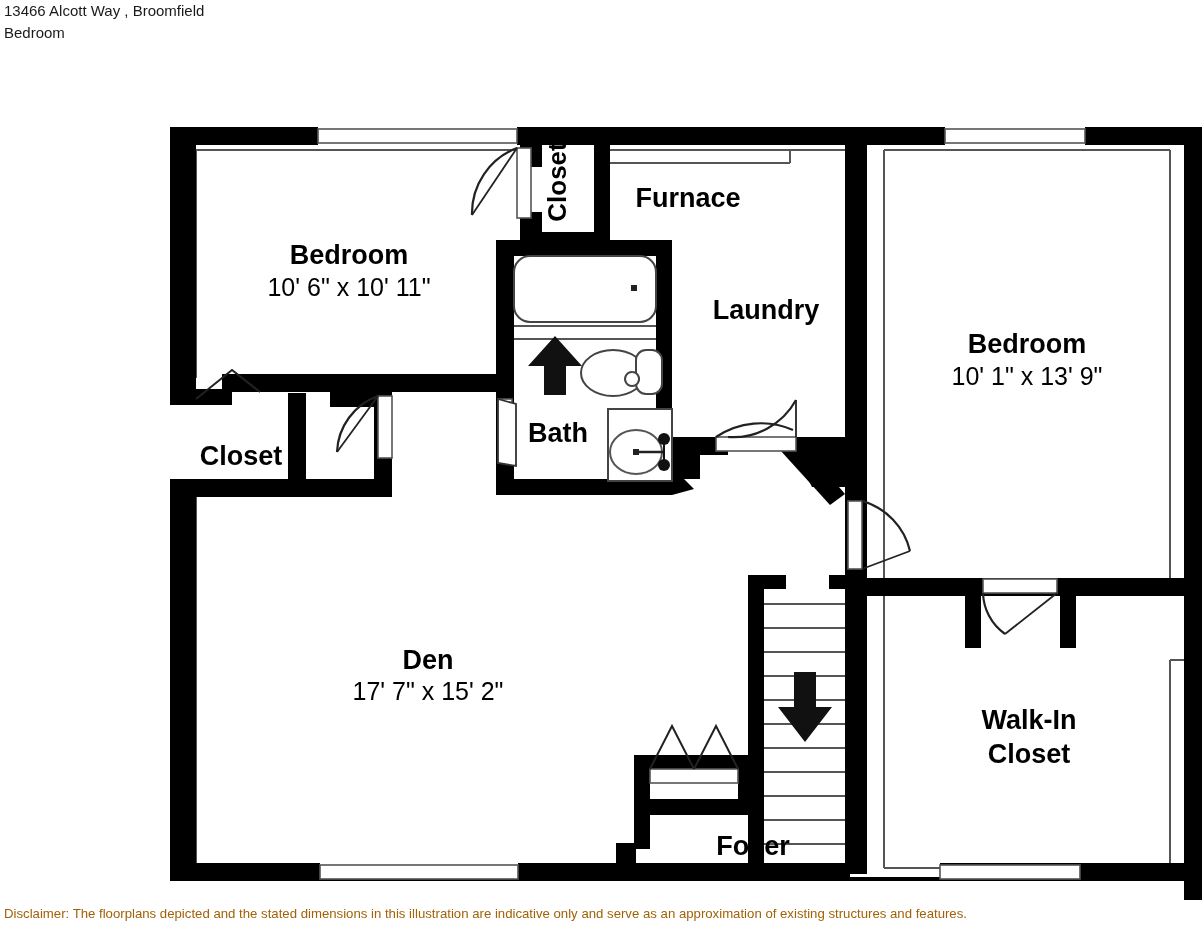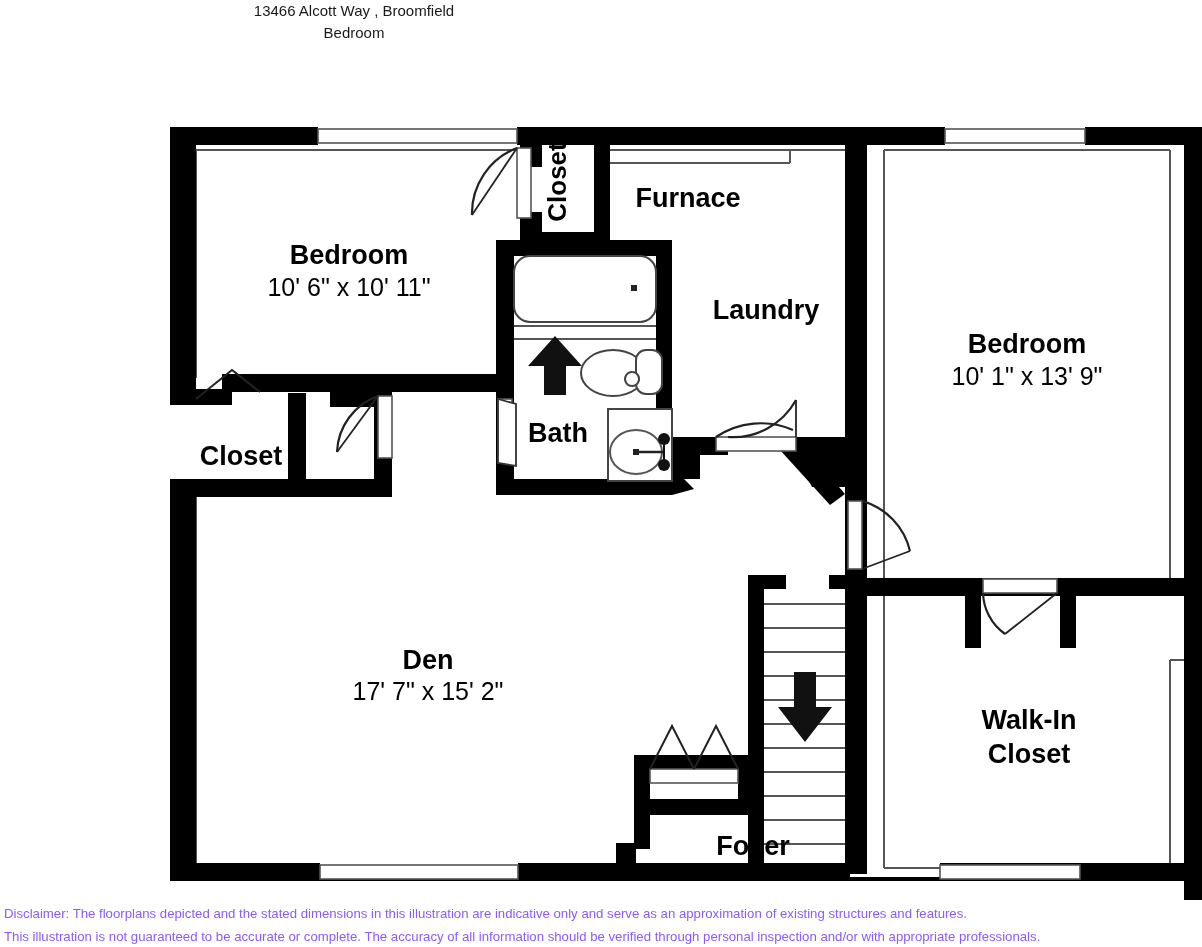--- a/index.html
+++ b/index.html
@@ -20,39 +20,38 @@
     position: absolute;
     left: 4px;
     top: 0px;
     width: 700px;
   }
   #header .line {
     font-size: 15px;
     line-height: 22px;
     color: #1a1a1a;
     white-space: nowrap;
-    text-align: center;
   }
   #plan-wrap {
     position: absolute;
     left: 0;
     top: 0;
     width: 1202px;
     height: 900px;
   }
   #footer {
     position: absolute;
     left: 4px;
     top: 902px;
     width: 1196px;
   }
   #footer .line {
     font-size: 13.2px;
     line-height: 23px;
-    color: #8b5cf6;
+    color: #a16207;
     white-space: nowrap;
   }
   svg { display: block; }
   .rm-name {
     font-family: "Liberation Sans", sans-serif;
     font-weight: bold;
     fill: #000;
   }
   .rm-dim {
     font-family: "Liberation Sans", sans-serif;
@@ -285,14 +284,13 @@
     <text class="rm-name" x="1029" y="763" font-size="27" text-anchor="middle">Closet</text>
 
     <text class="rm-name" x="753" y="855" font-size="27" text-anchor="middle">Foyer</text>
   </g>
 
 </svg>
 </div>
 
 <div id="footer">
   <div class="line">Disclaimer: The floorplans depicted and the stated dimensions in this illustration are indicative only and serve as an approximation of existing structures and features.</div>
-  <div class="line">This illustration is not guaranteed to be accurate or complete. The accuracy of all information should be verified through personal inspection and/or with appropriate professionals.</div>
 </div>
 
 </body></html>

